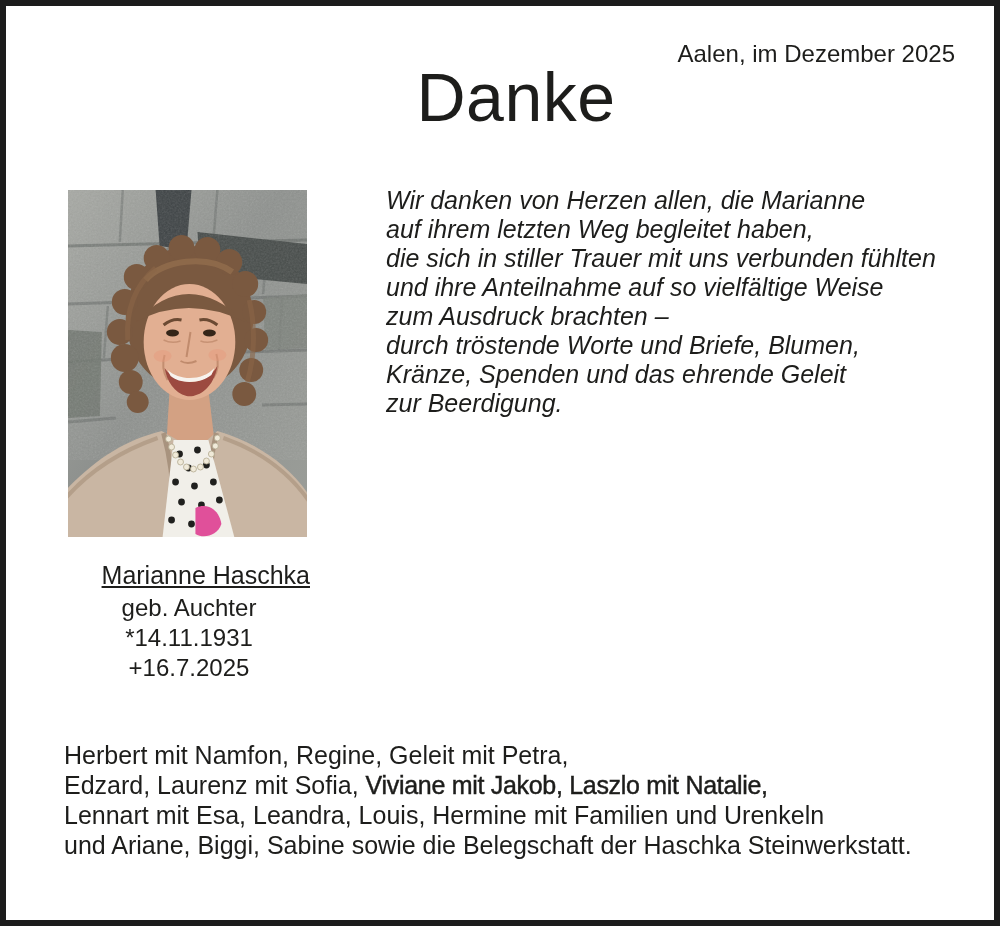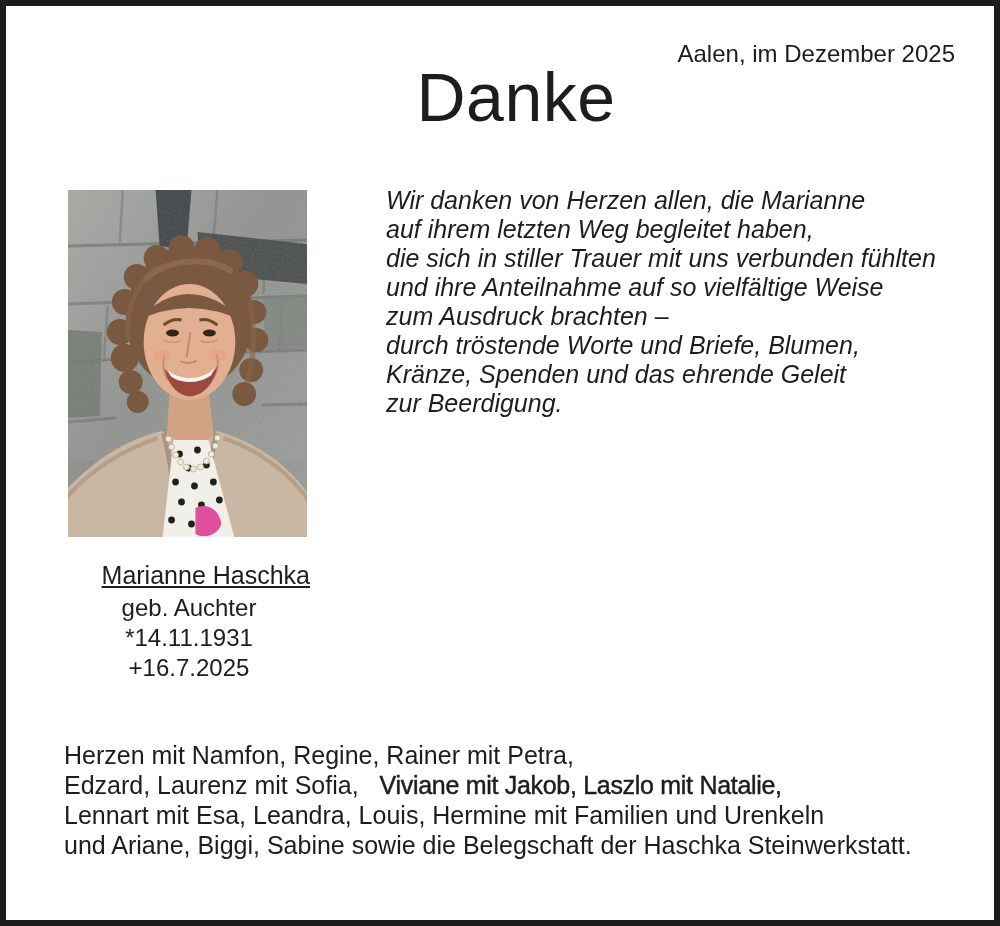--- a/index.html
+++ b/index.html
@@ -84,21 +84,20 @@
     left: 64px;
     top: 740px;
     width: 910px;
     font-size: 25px;
     line-height: 30px;
   }
   .family-block .fline { white-space: nowrap; }
   .emph {
     -webkit-text-stroke: 0.45px #1d1d1b;
     letter-spacing: -0.3px;
-    margin-left: 14px;
   }
 </style>
 </head>
 <body>
 
 <div class="frame"></div>
 
 <div class="dateline">Aalen, im Dezember 2025</div>
 
 <div class="title">Danke</div>
@@ -235,17 +234,17 @@
 auf ihrem letzten Weg begleitet haben,
 die sich in stiller Trauer mit uns verbunden fühlten
 und ihre Anteilnahme auf so vielfältige Weise
 zum Ausdruck brachten –
 durch tröstende Worte und Briefe, Blumen,
 Kränze, Spenden und das ehrende Geleit
 zur Beerdigung.</div>
 </div>
 
 <div class="family-block">
-  <div class="fline">Herzen mit Namfon, Regine, Rainer mit Petra,</div>
+  <div class="fline">Herbert mit Namfon, Regine, Geleit mit Petra,</div>
   <div class="fline"><span>Edzard, Laurenz mit Sofia, </span><span class="emph">Viviane mit Jakob, Laszlo mit Natalie,</span></div>
   <div class="fline">Lennart mit Esa, Leandra, Louis, Hermine mit Familien und Urenkeln</div>
   <div class="fline">und Ariane, Biggi, Sabine sowie die Belegschaft der Haschka Steinwerkstatt.</div>
 </div>
 
 </body></html>

